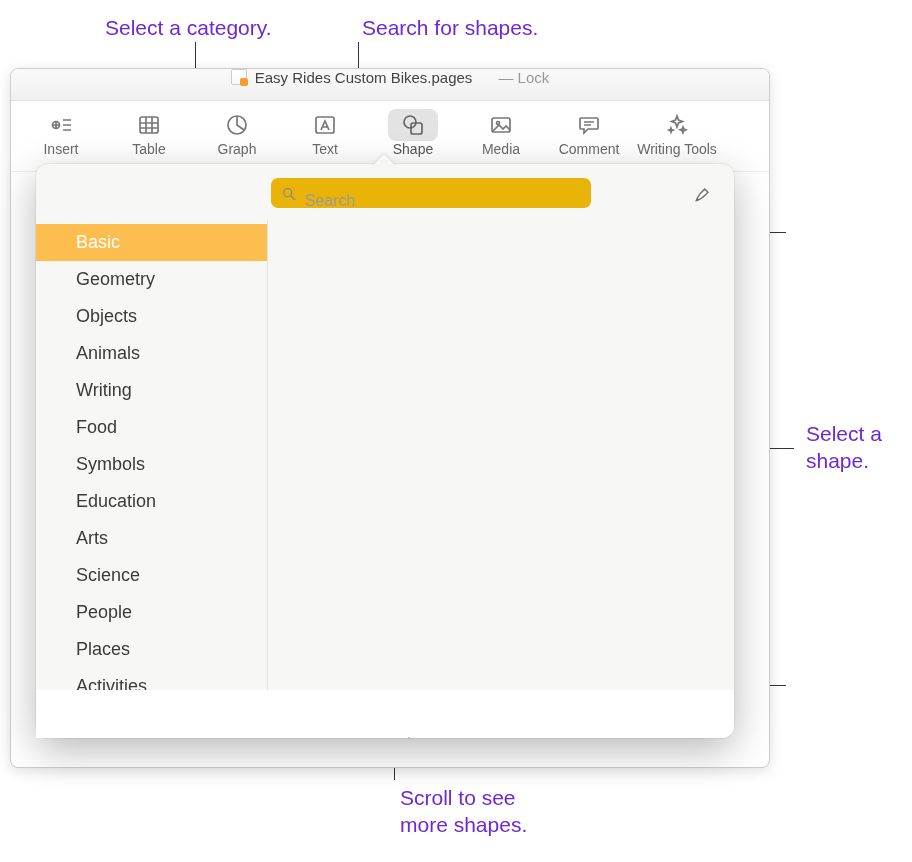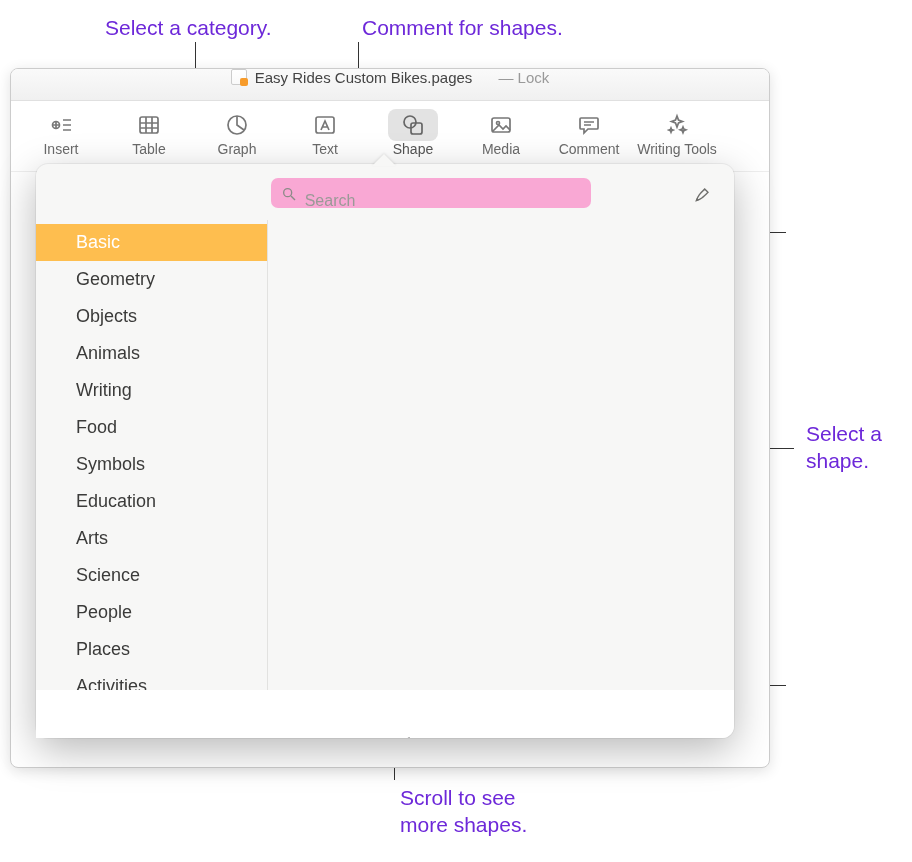--- a/index.html
+++ b/index.html
@@ -125,21 +125,21 @@
       flex:1;
       position: relative;
       margin: 0 auto;
       max-width: 320px;
     }
     .search-input {
       width: 100%;
       height: 30px;
       border-radius: 7px;
       border: none;
-      background: #f9a8d4;
+      background: #eab308;
       padding: 16px 12px 0 34px;
       font-size: 16px;
       color: #555;
       outline: none;
     }
     .search-input::placeholder { color:#9a9a97; }
     .search-icon-svg {
       position:absolute;
       left:10px; top:50%;
       transform: translateY(-50%);
@@ -195,21 +195,21 @@
     .shape-cell svg { width: 66px; height: 66px; }
     .sfill { fill:#3e3e3e; }
     .sstroke { stroke:#3e3e3e; stroke-width: 3; fill:none; }
   </style>
 </head>
 <body>
 
 <div class="annotation" style="left:105px; top:14px;">Select a category.</div>
 <div class="callout-line" style="left:195px; top:42px; width:1px; height:200px;"></div>
 
-<div class="annotation" style="left:362px; top:14px;">Comment for shapes.</div>
+<div class="annotation" style="left:362px; top:14px;">Search for shapes.</div>
 <div class="callout-line" style="left:358px; top:42px; width:1px; height:140px;"></div>
 
 <div class="annotation" style="left:806px; top:420px;">
   <span>Select a</span><br>
   <span>shape.</span>
 </div>
 <div class="callout-line" style="left:766px; top:232px; width:1px; height:454px;"></div>
 <div class="callout-line" style="left:766px; top:232px; width:20px; height:1px;"></div>
 <div class="callout-line" style="left:766px; top:685px; width:20px; height:1px;"></div>
 <div class="callout-line" style="left:766px; top:448px; width:28px; height:1px;"></div>

